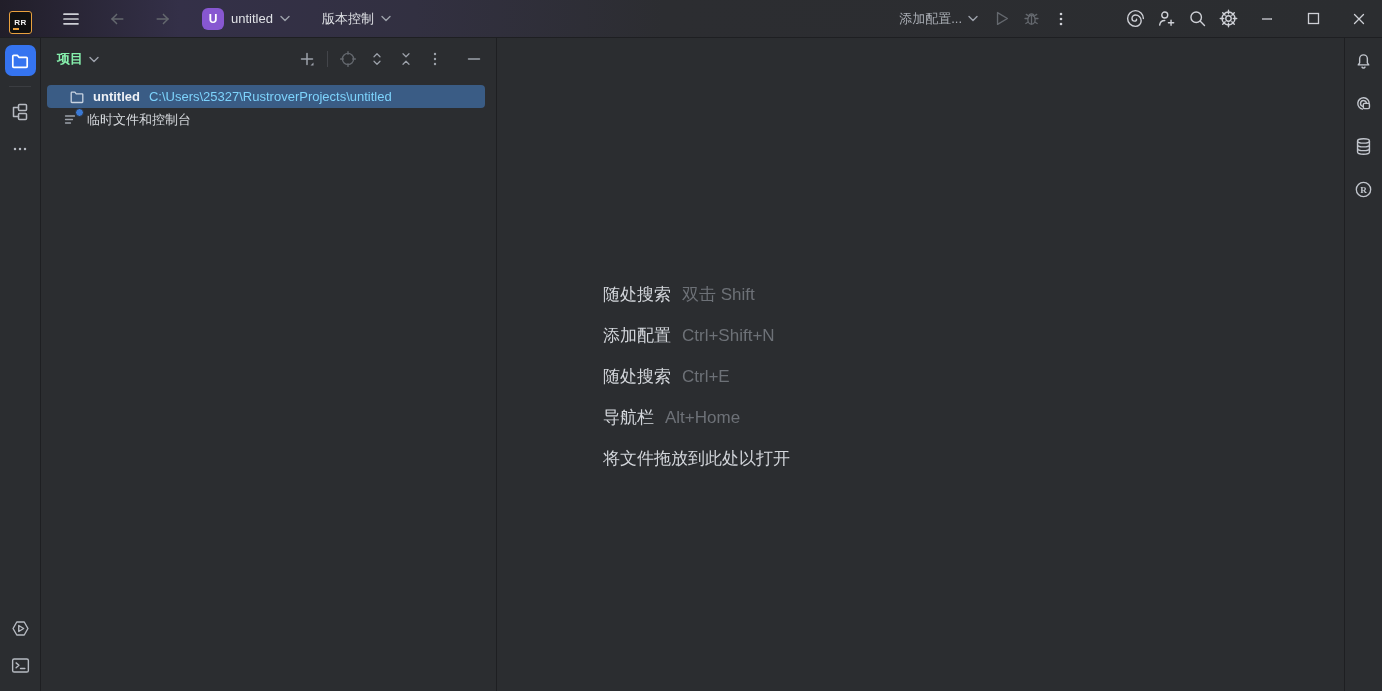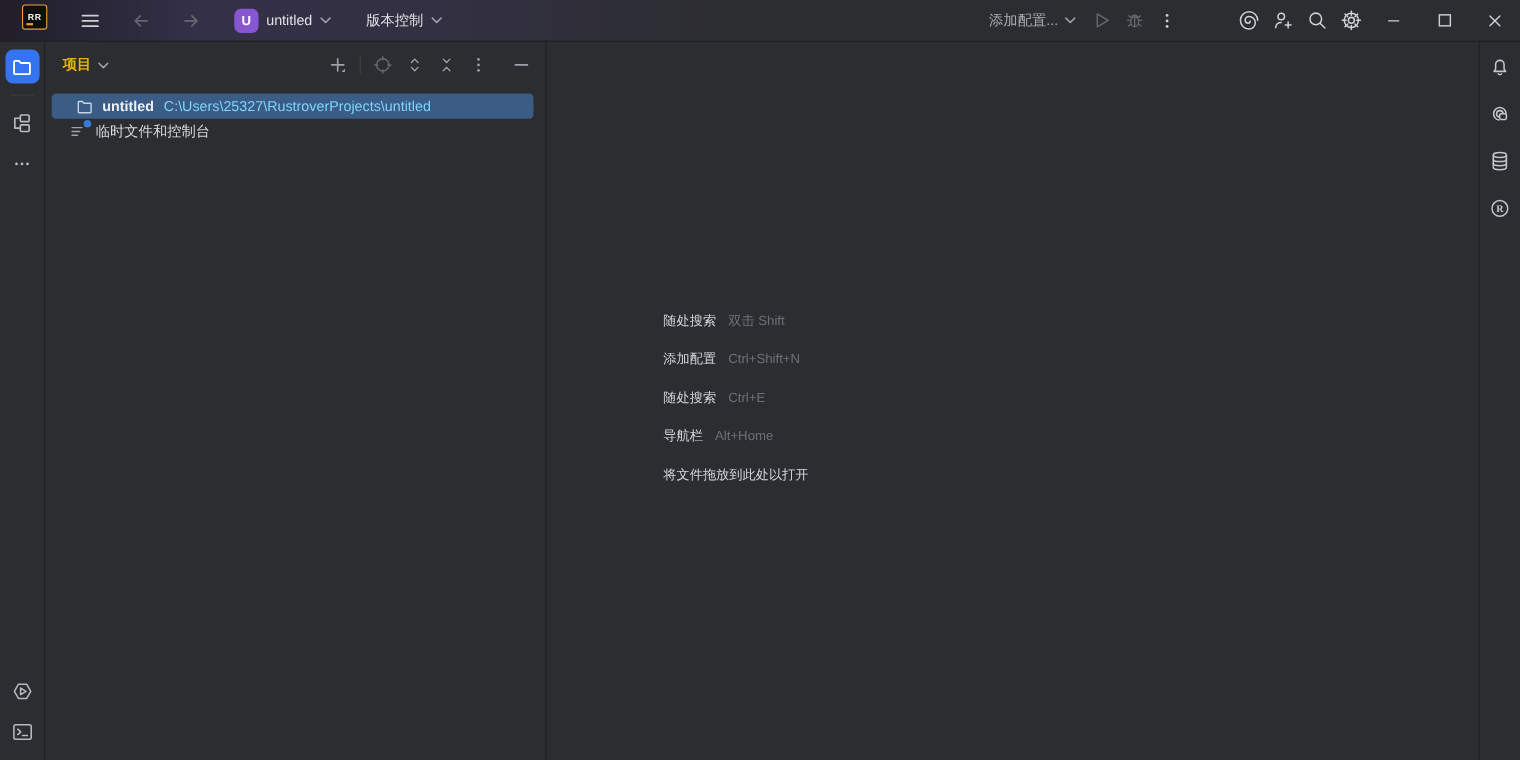--- a/index.html
+++ b/index.html
@@ -6,21 +6,21 @@
   html,body { width:1382px; height:691px; overflow:hidden; background:#1e1f22; }
   body { font-family:"Liberation Sans","DejaVu Sans",sans-serif; color:#ced0d6; font-size:13px; }
   .window { width:1382px; height:691px; display:flex; flex-direction:column; background:#2b2d30; }
 
   
   .titlebar {
     height:38px; flex:0 0 38px; display:flex; align-items:center;
     background:linear-gradient(to right,#211e29 0%,#343048 13%,#323041 30%,#2c2d31 48%,#2b2d30 100%);
     border-bottom:1px solid #1e1f22;
   }
-  .tb-left { display:flex; align-items:flex-start; gap:16px; padding-left:20px; }
+  .tb-left { display:flex; align-items:flex-end; gap:16px; padding-left:9px; }
   .rr-logo {
     width:23px; height:23px; background:#101010; border:1.5px solid #e9a13e;
     border-radius:3px; position:relative; display:flex; align-items:center; justify-content:center;
     font-size:8px; font-weight:bold; letter-spacing:.5px; color:#f3f3f3; margin-right:8px;
   }
   .rr-logo::after { content:""; position:absolute; left:3px; bottom:3px; width:6px; height:2px; background:#e9a13e; }
   .tb-btn {
     height:30px; min-width:30px; display:flex; align-items:center; justify-content:center;
     border-radius:4px; padding:0 5px; cursor:default;
   }
@@ -43,21 +43,21 @@
     width:41px; flex:0 0 41px; border-right:1px solid #1e1f22;
     display:flex; flex-direction:column; align-items:center; padding-top:7px;
   }
   .rail-btn { width:31px; height:31px; border-radius:7px; display:flex; align-items:center; justify-content:center; margin-bottom:6px; color:#b6bac1; }
   .rail-btn.active { background:#3574f0; color:#fff; }
   .rail-sep { width:22px; height:1px; background:#3b3d41; margin:4px 0 9px; }
   .rail-bottom { margin-top:auto; display:flex; flex-direction:column; align-items:center; padding-bottom:4px; }
 
   .project-panel { width:456px; flex:0 0 456px; border-right:1px solid #1e1f22; display:flex; flex-direction:column; }
   .pp-header { height:42px; display:flex; align-items:center; padding:0 10px 0 16px; }
-  .pp-title { font-weight:bold; color:#eab308; display:flex; align-items:center; gap:6px; }
+  .pp-title { font-weight:bold; color:#86efac; display:flex; align-items:center; gap:6px; }
   .pp-actions { margin-left:auto; display:flex; align-items:center; gap:5px; }
   .pp-act { width:24px; height:24px; display:flex; align-items:center; justify-content:center; border-radius:4px; }
   .pp-vsep { width:1px; height:16px; background:#43454a; margin:0 3px; }
   .pp-act.hide-btn { margin-left:10px; }
 
   .tree { padding-top:5px; }
   .tree-row { height:23px; display:flex; align-items:center; font-size:13px; color:#d7dade; }
   .tree-row .chev { width:22px; display:flex; justify-content:center; flex:0 0 22px; color:#9da2ab; }
   .tree-row .spacer { width:22px; flex:0 0 22px; }
   .tree-row .t-icon { width:17px; margin-right:7px; position:relative; color:#9da2ab; }
@@ -68,21 +68,21 @@
   .row-selected .t-icon { color:#c9d4e2; }
   .row-name { font-weight:bold; color:#eef1f5; margin-right:9px; }
   .row-path { color:#7dd3fc; }
   .badge-dot {
     position:absolute; top:-4px; right:-4px; width:9px; height:9px; border-radius:50%;
     background:#3a79d4; border:1px solid #2b2d30;
   }
 
   .editor-area { flex:1; position:relative; background:#2b2d30; }
   .shortcuts { position:absolute; left:106px; top:245px; display:flex; flex-direction:column; gap:18px; }
-  .sc-line { display:flex; align-items:baseline; gap:11px; font-size:12px; }
+  .sc-line { display:flex; align-items:baseline; gap:11px; font-size:17px; }
   .sc-label { color:#d3d6db; }
   .sc-keys { color:#6d7177; }
 
   .right-rail {
     width:38px; flex:0 0 38px; border-left:1px solid #1e1f22;
     display:flex; flex-direction:column; align-items:center; padding-top:9px; gap:17px;
   }
   .rright-btn { width:26px; height:26px; display:flex; align-items:center; justify-content:center; color:#c2c6cd; }
 </style>
 </head>

